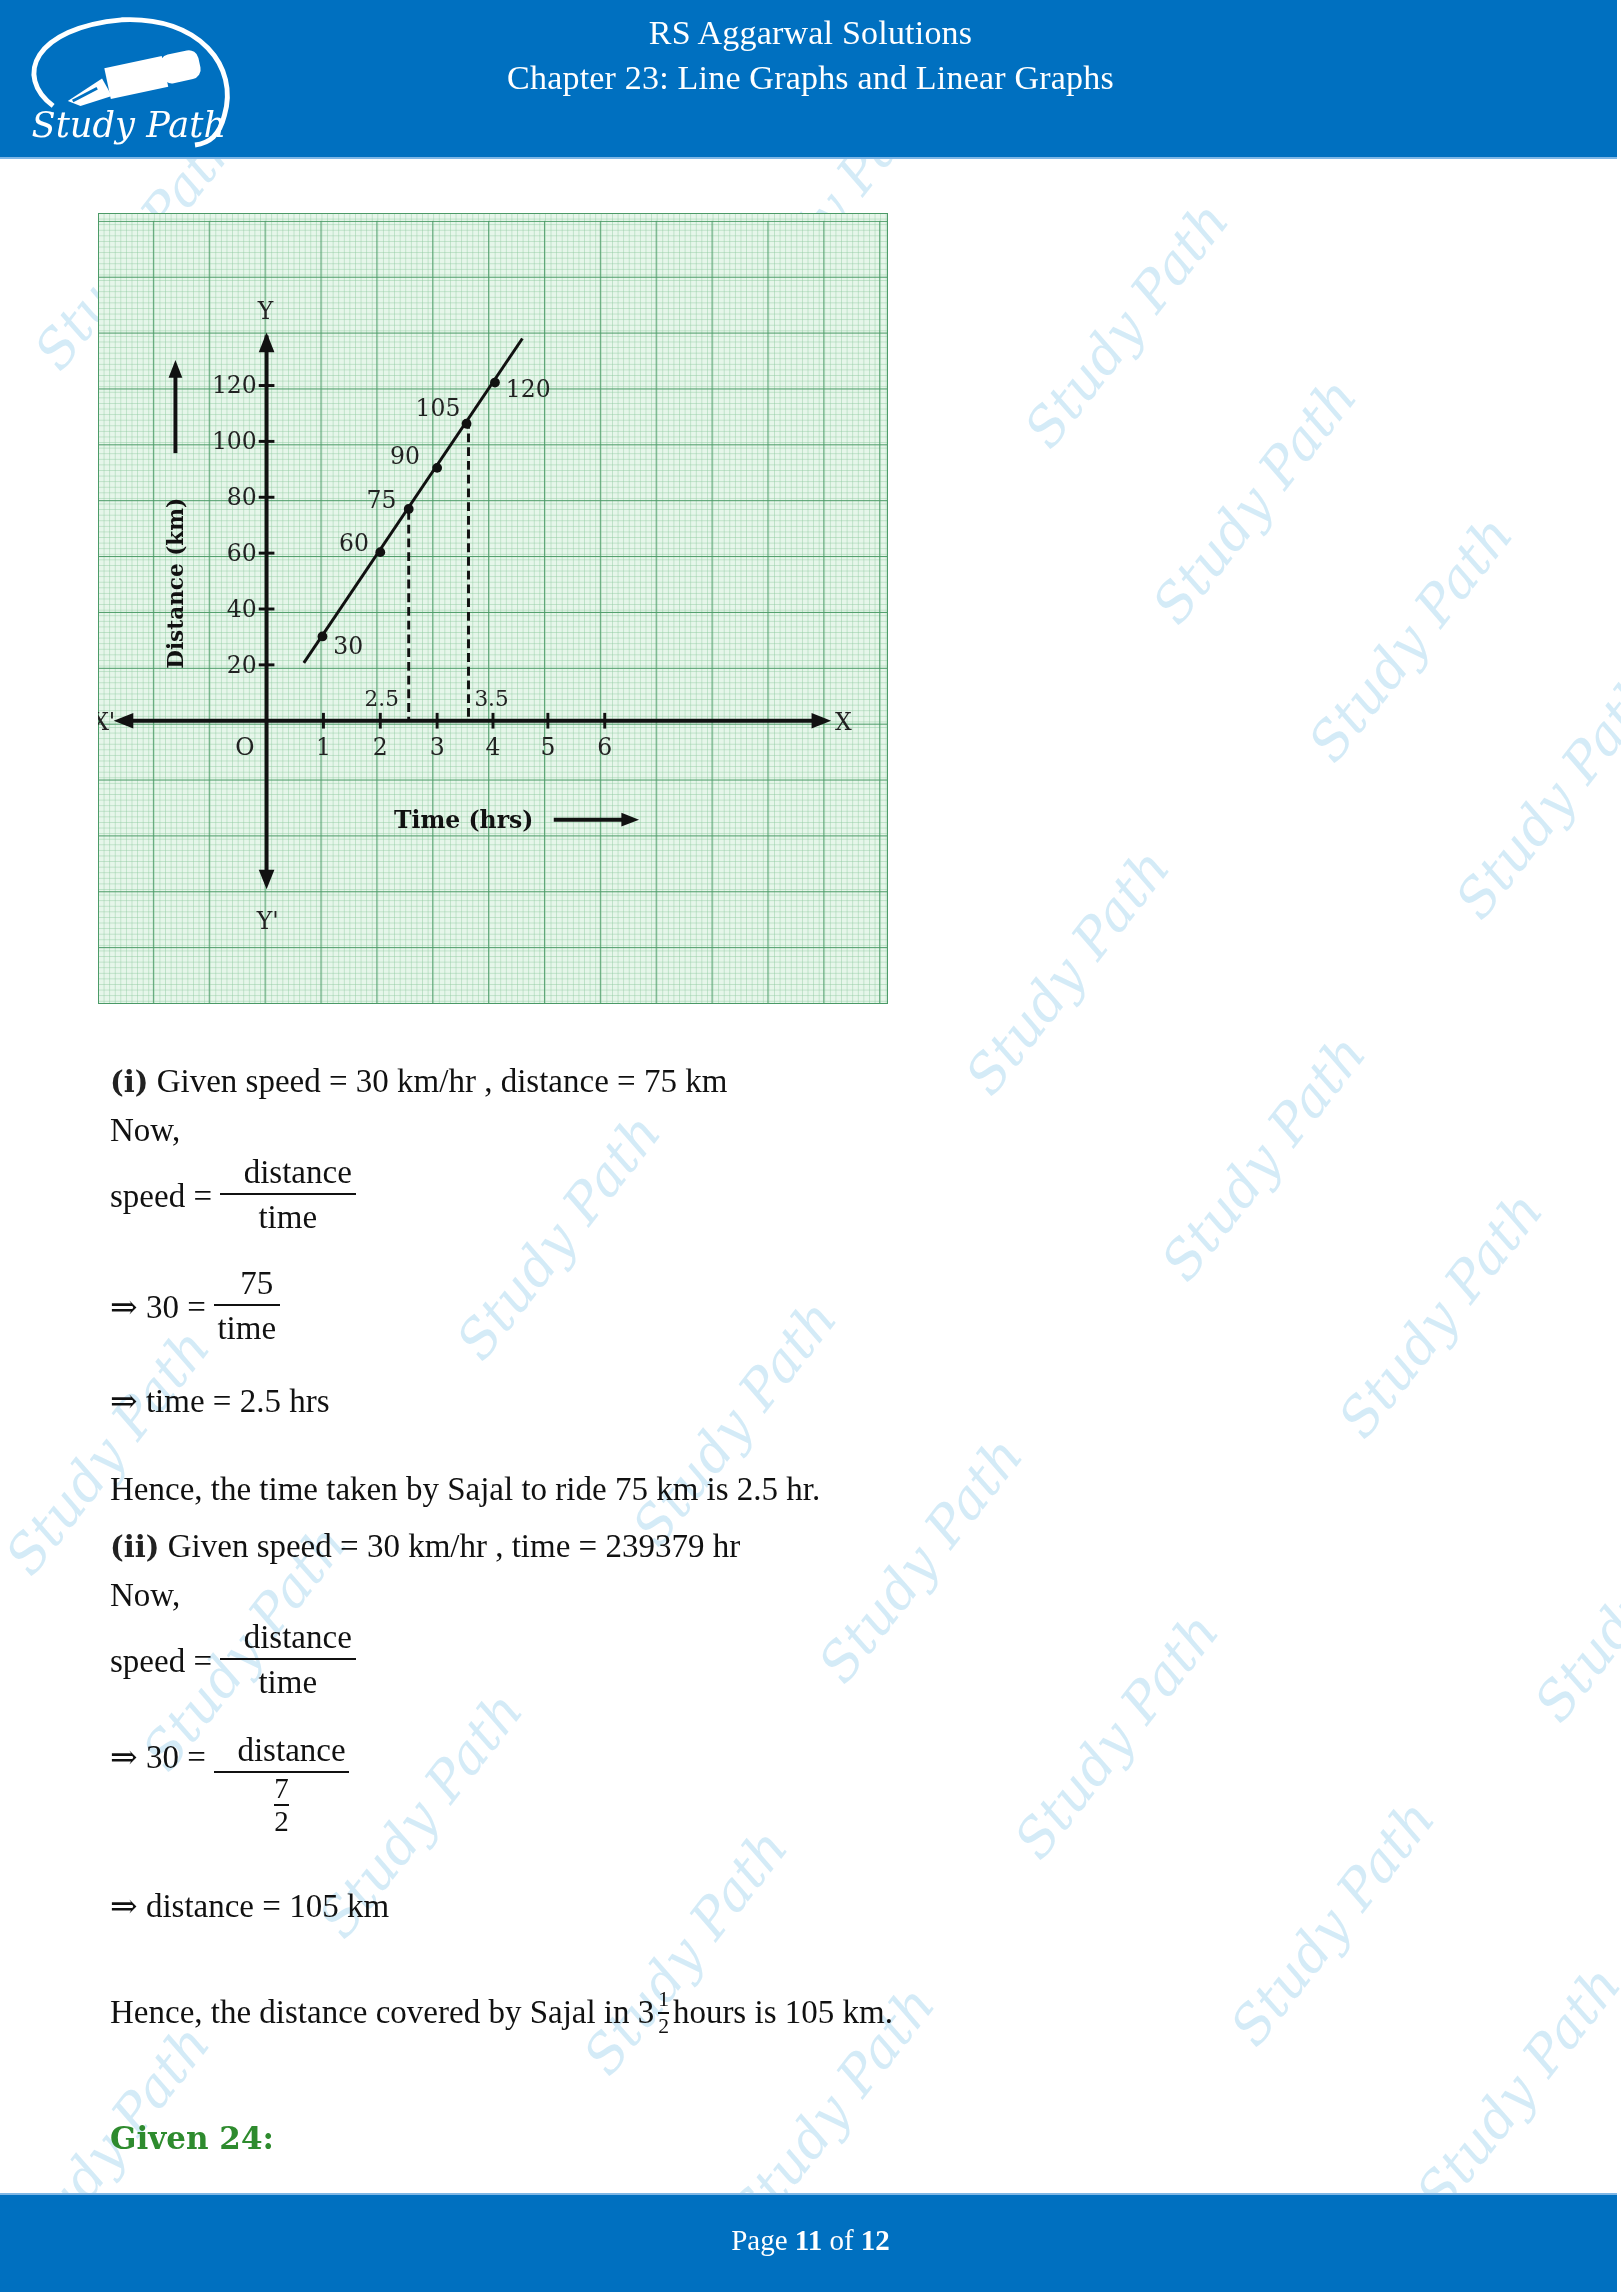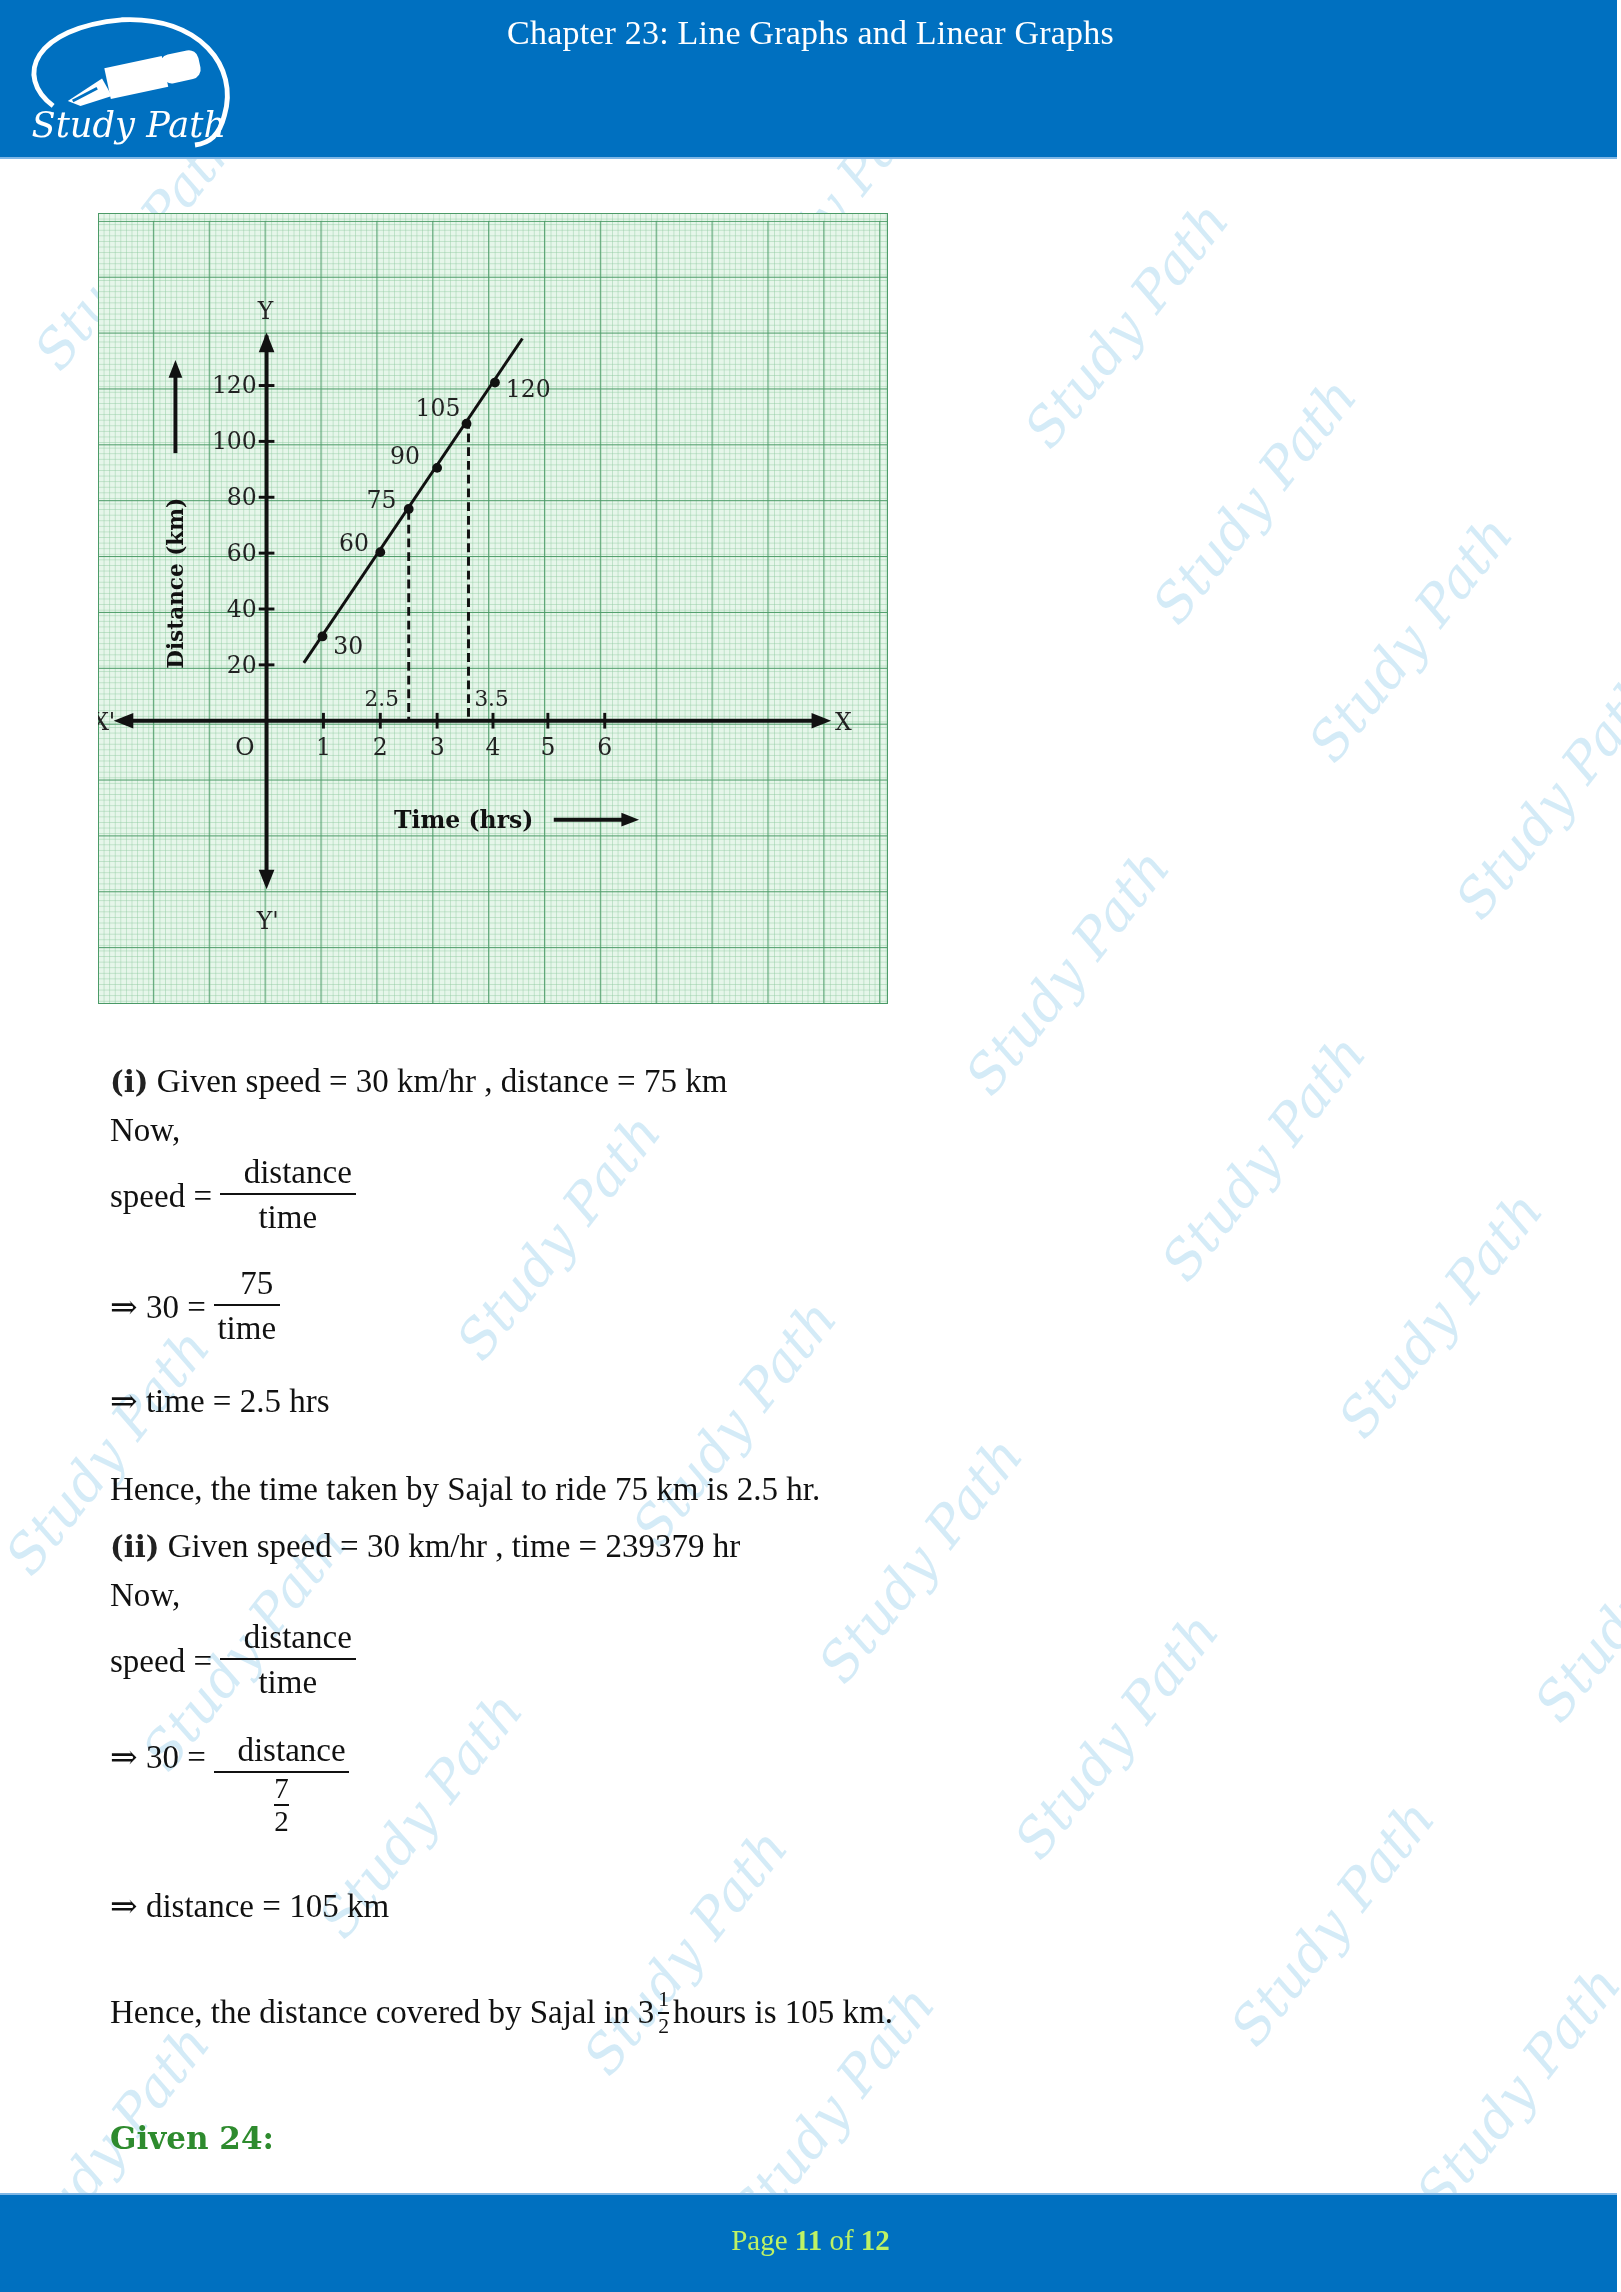--- a/index.html
+++ b/index.html
@@ -28,21 +28,21 @@
   .frac-inner { display: inline-block; text-align: center; font-size: 29px; }
   .frac-inner .n { display: block; line-height: 31px; }
   .frac-inner .d { display: block; border-top: 2.5px solid #111; line-height: 31px; }
   .mixed { display: inline-block; vertical-align: middle; text-align: center; font-size: 21.6px; margin: 0 3.9px 0 3.9px; position: relative; top: -2px; }
   .mixed .n { display: block; line-height: 23.5px; }
   .mixed .d { display: block; border-top: 2px solid #111; line-height: 25.5px; }
   .answer { color: #2e8b2e; font-weight: bold; font-family: "DejaVu Serif", serif; font-size: 31px; }
 
   
   .footer { position: absolute; left: 0; top: 2193px; width: 1617px; height: 100px; background: #0070c0; border-top: 2.9px solid #7fb7e6; }
-  .footer-text { position: absolute; left: 0; top: 29px; width: 1621px; text-align: center; color: #bef264; font-family: "Liberation Serif", serif; font-size: 29px; }
+  .footer-text { position: absolute; left: 0; top: 29px; width: 1621px; text-align: center; color: #ffffff; font-family: "Liberation Serif", serif; font-size: 29px; }
   .footer-text b { font-weight: bold; }
 </style>
 </head>
 <body>
 
 <div>
   <div class="wm" style="left:-9.8px;top:216px;">Study Path</div>
   <div class="wm" style="left:686px;top:176px;">Study Path</div>
   <div class="wm" style="left:980px;top:294px;">Study Path</div>
   <div class="wm" style="left:1108px;top:470px;">Study Path</div>
@@ -71,20 +71,21 @@
     <path d="M40 100 C 0 70, 20 20, 110 12 C 190 8, 230 60, 215 110 C 210 130, 200 138, 185 140" fill="none" stroke="#fff" stroke-width="5"></path>
     <g>
       <polygon points="55,95 90,72 100,90 68,100" fill="#fff"></polygon>
       <rect x="95" y="55" width="60" height="32" fill="#fff" transform="rotate(-12 125 71)"></rect>
       <rect x="150" y="45" width="40" height="30" rx="10" fill="#fff" transform="rotate(-12 170 60)"></rect>
       <line x1="60" y1="95" x2="85" y2="82" stroke="#0070c0" stroke-width="3"></line>
     </g>
     <text x="18" y="132" fill="#fff" font-family="DejaVu Serif, serif" font-style="italic" font-size="36">Study Path</text>
   </svg>
   <div class="header-titles">
+    <div>RS Aggarwal Solutions</div>
     <div>Chapter 23: Line Graphs and Linear Graphs</div>
   </div>
 </div>
 
 <svg class="graph" viewBox="0 0 806 807" xmlns="http://www.w3.org/2000/svg">
   <defs>
     <pattern id="fine" width="5.7" height="5.7" patternUnits="userSpaceOnUse">
       <path d="M5.7 0 L0 0 0 5.7" fill="none" stroke="#8fcaa0" stroke-width="0.9"></path>
     </pattern>
     <pattern id="mid" width="28.5" height="28.5" patternUnits="userSpaceOnUse" x="0" y="0">

